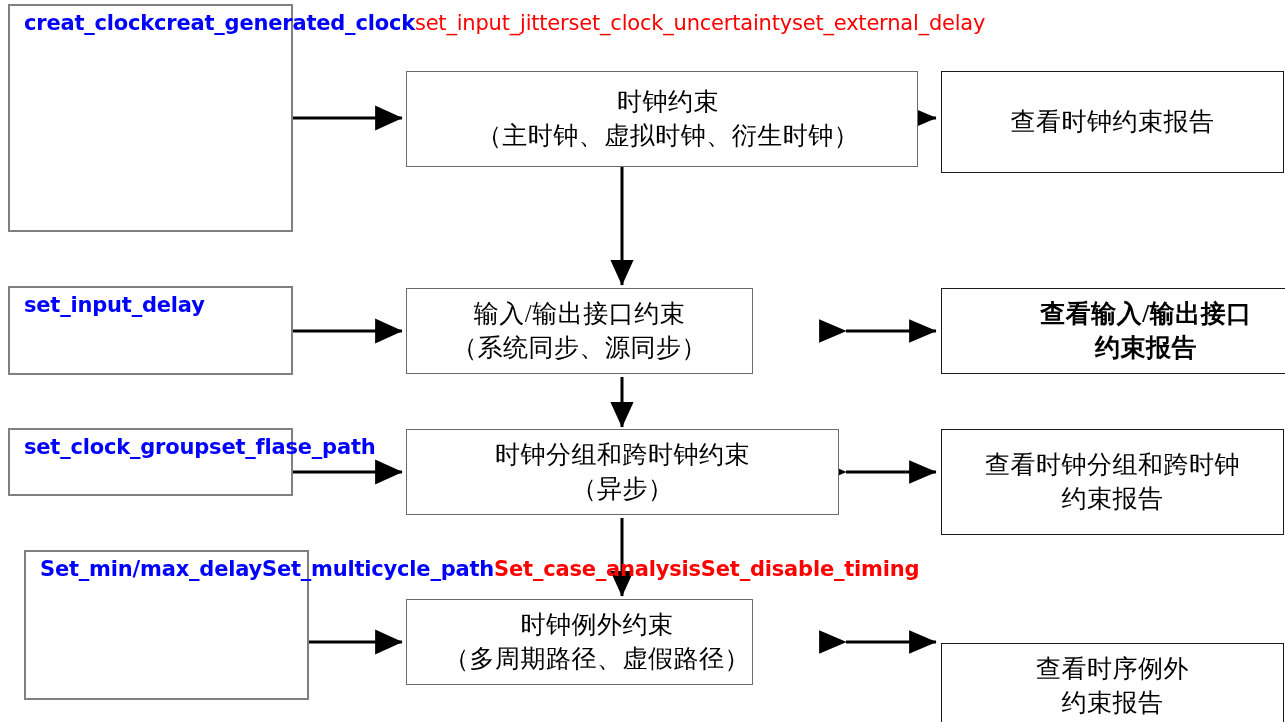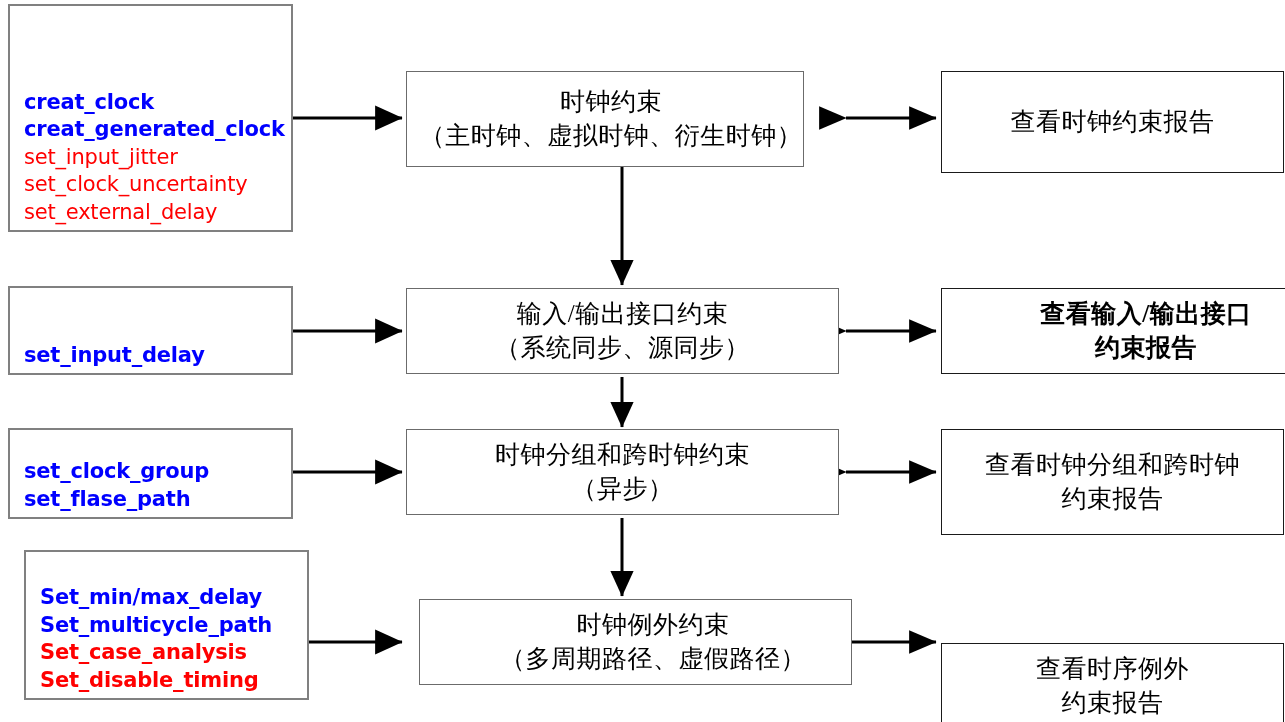--- a/index.html
+++ b/index.html
@@ -29,22 +29,22 @@
   .box {
     position: absolute;
     box-sizing: border-box;
     background: #ffffff;
   }
   
   .cmd-box {
     border: 2px solid #808080;
     padding: 4px 0 4px 14px;
     display: flex;
-    flex-direction: column;
-    justify-content: flex-end;
+    flex-direction: row;
+    justify-content: flex-start;
     font-family: "DejaVu Sans", "Liberation Sans", sans-serif;
   }
   .cmd-line {
     font-size: 21px;
     line-height: 1.305;
     letter-spacing: -0.2px;
     white-space: nowrap;
   }
   .cmd-line.blue   { color: #0000ff; font-weight: bold; }
   .cmd-line.red    { color: #ff0000; font-weight: normal; }
@@ -130,44 +130,44 @@
   </svg>
 
   <div class="box cmd-box" style="left:8px; top:4px; width:285px; height:228px;">
     <div class="cmd-line blue">creat_clock</div>
     <div class="cmd-line blue">creat_generated_clock</div>
     <div class="cmd-line red">set_input_jitter</div>
     <div class="cmd-line red">set_clock_uncertainty</div>
     <div class="cmd-line red">set_external_delay</div>
   </div>
 
-  <div class="box center-box" style="left:406px; top:71px; width:398px; height:96px;padding-left:12px;">
+  <div class="box center-box" style="left:406px; top:71px; width:512px; height:96px;padding-left:12px;">
     <div class="cn-line">时钟约束</div>
     <div class="cn-line">（主时钟、虚拟时钟、衍生时钟）</div>
   </div>
 
   <div class="box report-box" style="left:941px; top:71px; width:343px; height:102px;">
     <div class="cn-line">查看时钟约束报告</div>
   </div>
 
   <div class="box cmd-box" style="left:8px; top:286px; width:285px; height:89px;">
     <div class="cmd-line blue">set_input_delay</div>
   </div>
 
-  <div class="box center-box" style="left:406px; top:288px; width:433px; height:86px;">
+  <div class="box center-box" style="left:406px; top:288px; width:347px; height:86px;">
     <div class="cn-line">输入/输出接口约束</div>
     <div class="cn-line">（系统同步、源同步）</div>
   </div>
 
   <div class="box report-box" style="left:941px; top:288px; width:410px; height:86px;font-weight:bold;">
     <div class="cn-line">查看输入/输出接口</div>
     <div class="cn-line">约束报告</div>
   </div>
 
-  <div class="box cmd-box" style="left:8px; top:428px; width:285px; height:91px;">
+  <div class="box cmd-box" style="left:8px; top:428px; width:285px; height:68px;">
     <div class="cmd-line blue">set_clock_group</div>
     <div class="cmd-line blue">set_flase_path</div>
   </div>
 
   <div class="box center-box" style="left:406px; top:429px; width:433px; height:86px;">
     <div class="cn-line">时钟分组和跨时钟约束</div>
     <div class="cn-line">（异步）</div>
   </div>
 
   <div class="box report-box" style="left:941px; top:429px; width:343px; height:106px;">
@@ -175,21 +175,21 @@
     <div class="cn-line">约束报告</div>
   </div>
 
   <div class="box cmd-box" style="left:8px; top:550px; width:285px; height:150px;margin-left:16px;">
     <div class="cmd-line blue">Set_min/max_delay</div>
     <div class="cmd-line blue">Set_multicycle_path</div>
     <div class="cmd-line redbold">Set_case_analysis</div>
     <div class="cmd-line redbold">Set_disable_timing</div>
   </div>
 
-  <div class="box center-box" style="left:419px; top:599px; width:433px; height:86px;padding-left:35px;">
+  <div class="box center-box" style="left:406px; top:599px; width:347px; height:86px;padding-left:35px;">
     <div class="cn-line">时钟例外约束</div>
     <div class="cn-line">（多周期路径、虚假路径）</div>
   </div>
 
   <div class="box report-box" style="left:941px; top:599px; width:343px; height:86px;margin-top:44px;">
     <div class="cn-line">查看时序例外</div>
     <div class="cn-line">约束报告</div>
   </div>
 
 </div>

